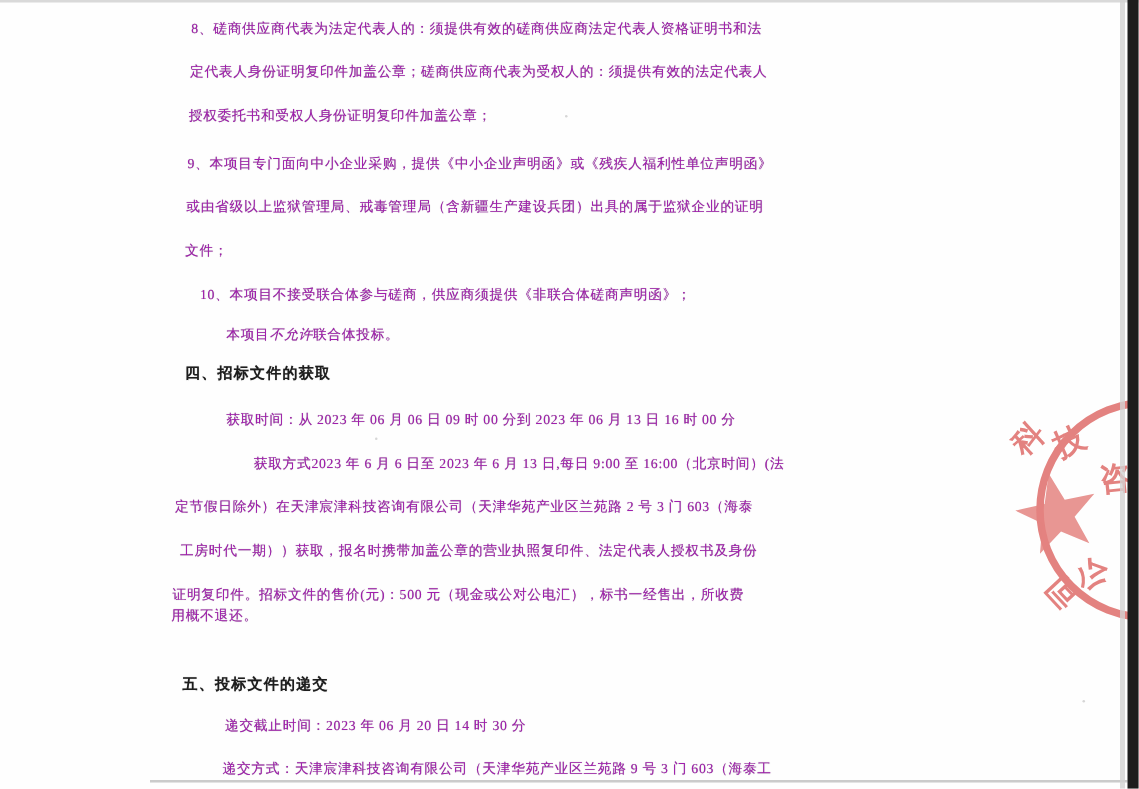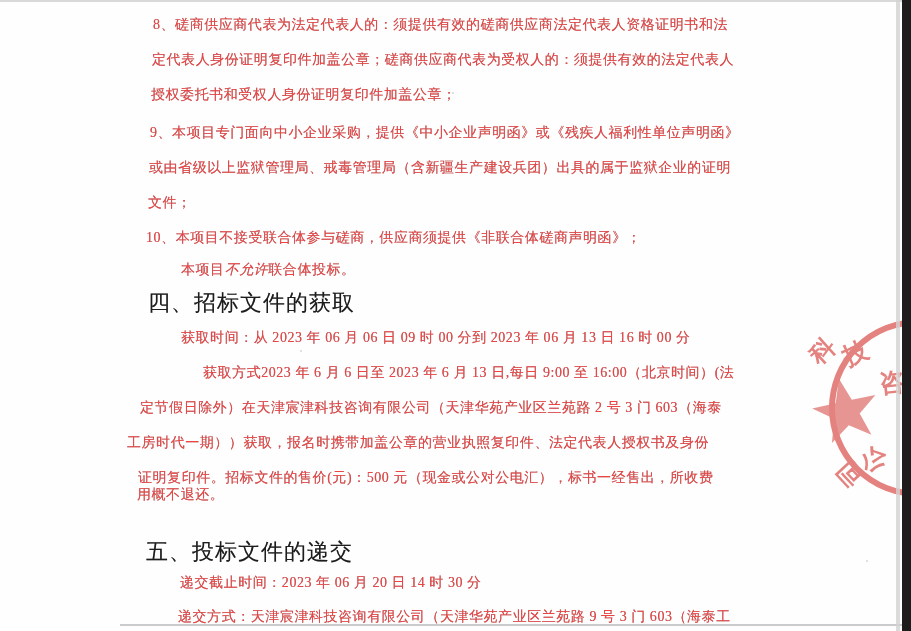--- a/index.html
+++ b/index.html
@@ -51,29 +51,29 @@
     position: absolute;
     width: 2px; height: 2px;
     border-radius: 50%;
     background: #bbb;
     opacity: .6;
   }
   
   .line {
     position: absolute;
     white-space: nowrap;
-    color: #ef4444;
-    font-size: 14px;
+    color: #a21caf;
+    font-size: 11px;
     letter-spacing: 0.55px;
     line-height: 1;
     text-shadow: 0 0 0.6px rgba(60,60,60,.55);
   }
   .line.heading {
-    font-weight: normal;
-    font-size: 22px;
+    font-weight: bold;
+    font-size: 12px;
     letter-spacing: 1px;
     color: #1d1d1d;
   }
   .line span.italic {
     font-style: italic;
   }
   
   .stamp-svg {
     position: absolute;
     left: 795px;
@@ -92,27 +92,27 @@
 
 <div class="page">
 
   <div>
       <div class="line" style="left: 153px; top: 18px;"><span>8、磋商供应商代表为法定代表人的：须提供有效的磋商供应商法定代表人资格证明书和法</span></div>
       <div class="line" style="left: 152px; top: 53px;"><span>定代表人身份证明复印件加盖公章；磋商供应商代表为受权人的：须提供有效的法定代表人</span></div>
       <div class="line" style="left: 151px; top: 88px;"><span>授权委托书和受权人身份证明复印件加盖公章；</span></div>
       <div class="line" style="left: 150px; top: 126px;"><span>9、本项目专门面向中小企业采购，提供《中小企业声明函》或《残疾人福利性单位声明函》</span></div>
       <div class="line" style="left: 149px; top: 161px;"><span>或由省级以上监狱管理局、戒毒管理局（含新疆生产建设兵团）出具的属于监狱企业的证明</span></div>
       <div class="line" style="left: 148px; top: 196px;"><span>文件；</span></div>
-      <div class="line" style="left: 146px; top: 231px; text-align: center;"><span>10、本项目不接受联合体参与磋商，供应商须提供《非联合体磋商声明函》；</span></div>
+      <div class="line" style="left: 160px; top: 231px; text-align: center;"><span>10、本项目不接受联合体参与磋商，供应商须提供《非联合体磋商声明函》；</span></div>
       <div class="line" style="left: 181px; top: 263px; text-align: center;"><span>本项目</span><span class="italic">不允许</span><span>联合体投标。</span></div>
       <div class="line heading" style="left: 148px; top: 292px;"><span>四、招标文件的获取</span></div>
       <div class="line" style="left: 181px; top: 331px;"><span>获取时间：从 2023 年 06 月 06 日  09 时 00 分到 2023 年 06 月 13 日  16 时 00 分</span></div>
       <div class="line" style="left: 180px; top: 366px; margin-left: 23px;"><span>获取方式2023 年 6 月 6 日至  2023 年 6 月 13 日,每日 9:00 至 16:00（北京时间）(法</span></div>
       <div class="line" style="left: 140px; top: 401px;"><span>定节假日除外）在天津宸津科技咨询有限公司（天津华苑产业区兰苑路 2 号 3 门 603（海泰</span></div>
-      <div class="line" style="left: 127px; top: 436px;"><span>工房时代一期））获取，报名时携带加盖公章的营业执照复印件、法定代表人授权书及身份</span></div>
+      <div class="line" style="left: 144px; top: 436px;"><span>工房时代一期））获取，报名时携带加盖公章的营业执照复印件、法定代表人授权书及身份</span></div>
       <div class="line" style="left: 138px; top: 471px;"><span>证明复印件。招标文件的售价(元)：500  元（现金或公对公电汇），标书一经售出，所收费</span></div>
       <div class="line" style="left: 137px; top: 488px;"><span>用概不退还。</span></div>
       <div class="line heading" style="left: 146px; top: 541px;"><span>五、投标文件的递交</span></div>
       <div class="line" style="left: 180px; top: 576px; text-align: right;"><span>递交截止时间：2023 年 06 月 20 日  14 时 30 分</span></div>
       <div class="line" style="left: 178px; top: 610px;"><span>递交方式：天津宸津科技咨询有限公司（天津华苑产业区兰苑路 9 号 3 门 603（海泰工</span></div>
     </div>
 
   <svg class="stamp-svg" viewBox="0 0 110 230" xmlns="http://www.w3.org/2000/svg">
     <g opacity="0.72">
       <circle cx="123" cy="113" r="86" fill="none" stroke="#d9534f" stroke-width="6"></circle>

